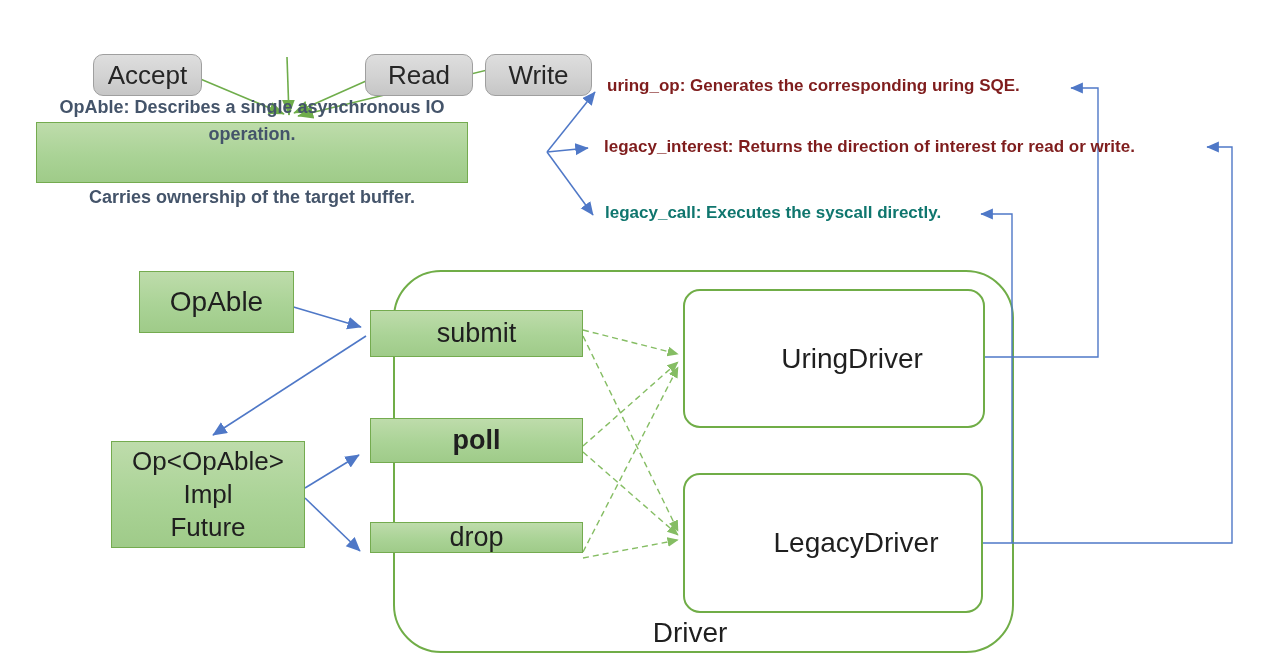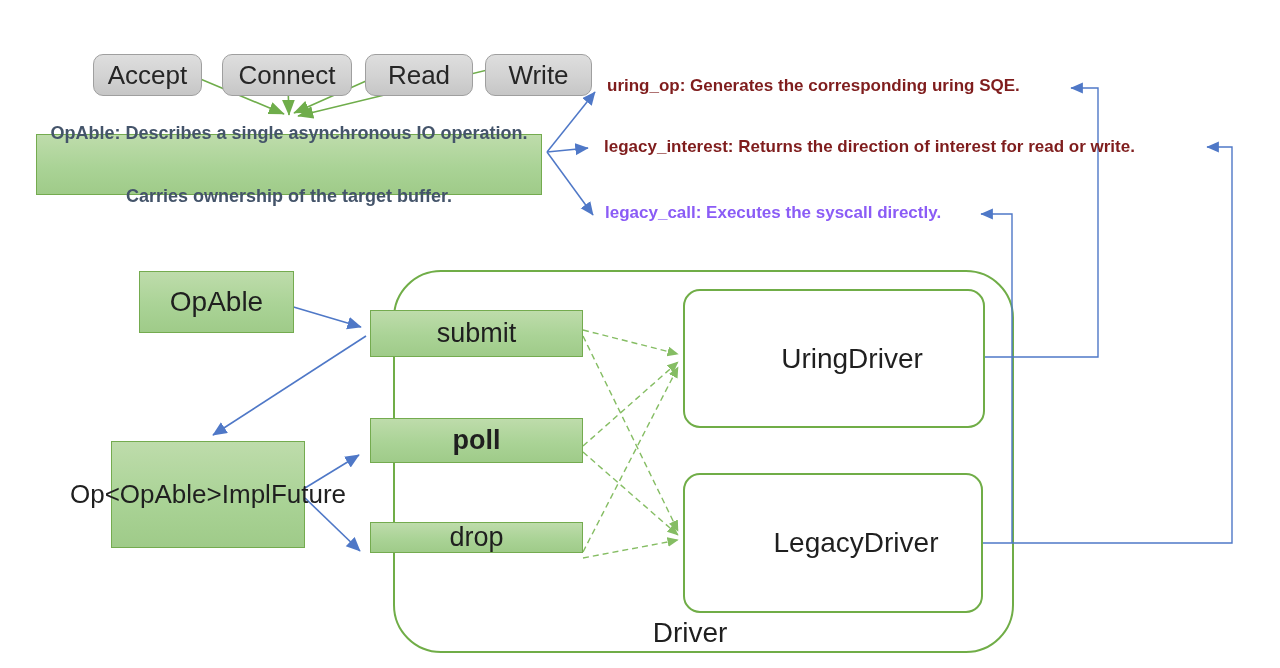--- a/index.html
+++ b/index.html
@@ -22,27 +22,27 @@
   
   .green-box{
     position:absolute;z-index:3;
     background:linear-gradient(180deg,#bedcab 0%,#aad396 55%,#9fcb89 100%);
     border:1px solid #74ab4f;
     display:flex;align-items:center;justify-content:center;
     color:#1f1f1f;
   }
 
   #desc-box{
-    left:36px;top:134px;width:506px;height:61px;z-index:3;
+    left:36px;top:122px;width:432px;height:61px;z-index:3;
     flex-direction:column;justify-content:center;
     font-size:18px;font-weight:700;color:#44546A;line-height:27px;text-align:center;gap:36px;
   }
 
   #opable-box{left:139px;top:271px;width:155px;height:62px;font-size:28px;}
-  #opimpl-box{left:111px;top:441px;width:194px;height:107px;flex-direction:row;font-size:26px;line-height:33px;}
+  #opimpl-box{left:111px;top:441px;width:194px;height:107px;flex-direction:column;font-size:26px;line-height:33px;}
 
   .method-box{left:370px;width:213px;font-size:27px;}
   #submit-box{top:310px;height:47px;}
   #poll-box{top:418px;height:45px;font-weight:bold;}
   #drop-box{top:522px;height:31px;}
 
   
   #driver-container{
     position:absolute;left:393px;top:270px;width:621px;height:383px;z-index:1;
     background:#ffffff;border:2px solid #70ad47;border-radius:48px;
@@ -58,21 +58,21 @@
     position:absolute;left:620px;top:617px;width:140px;z-index:3;
     text-align:center;font-size:28px;color:#1f1f1f;
   }
 
   
   .annot{
     position:absolute;z-index:3;font-size:17px;font-weight:600;color:#7f1d1d;white-space:nowrap;
   }
   #annot-uring{left:607px;top:76px;}
   #annot-interest{left:604px;top:137px;}
-  #annot-call{left:605px;top:203px;color:#8b5cf6;font-weight:700;}
+  #annot-call{left:605px;top:203px;color:#0f766e;font-weight:700;}
 </style>
 </head>
 <body>
 
 <div id="stage">
 
   <div id="driver-container"></div>
 
   <svg class="layer" width="1280" height="668">
     <defs>
@@ -119,23 +119,20 @@
       <path d="M583,446 L678,362" marker-end="url(#dm)" stroke="#85bd63"></path>
       <path d="M583,452 L678,535" marker-end="url(#dm)" stroke="#85bd63"></path>
       <path d="M583,552 L678,367" marker-end="url(#dm)" stroke="#85bd63"></path>
       <path d="M583,558 L678,540" marker-end="url(#dm)" stroke="#85bd63"></path>
     </g>
   </svg>
 
   <div class="gray-box" style="left:93px;width:109px;">
       <span>Accept</span>
     </div>
-  <div class="gray-box" style="left:222px;width:130px;">
-      <span>Connect</span>
-    </div>
   <div class="gray-box" style="left:365px;width:108px;">
       <span>Read</span>
     </div>
   <div class="gray-box" style="left:485px;width:107px;">
       <span>Write</span>
     </div>
 
   <div class="green-box" id="desc-box">
     <div>OpAble: Describes a single asynchronous IO operation.</div>
     <div>Carries ownership of the target buffer.</div>

